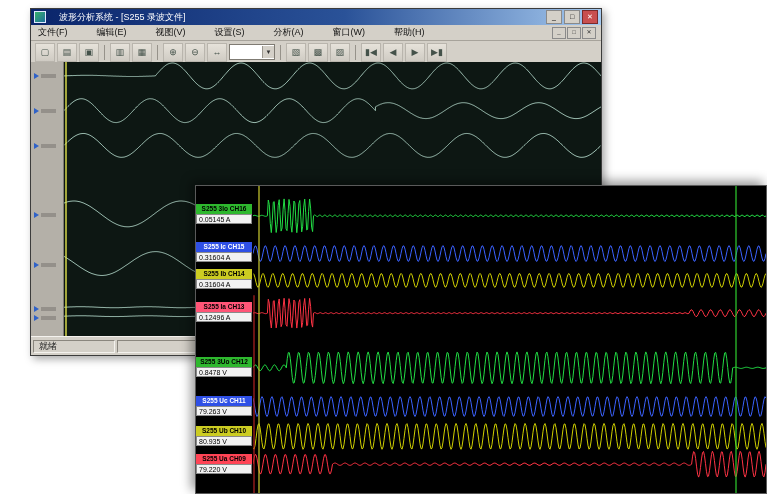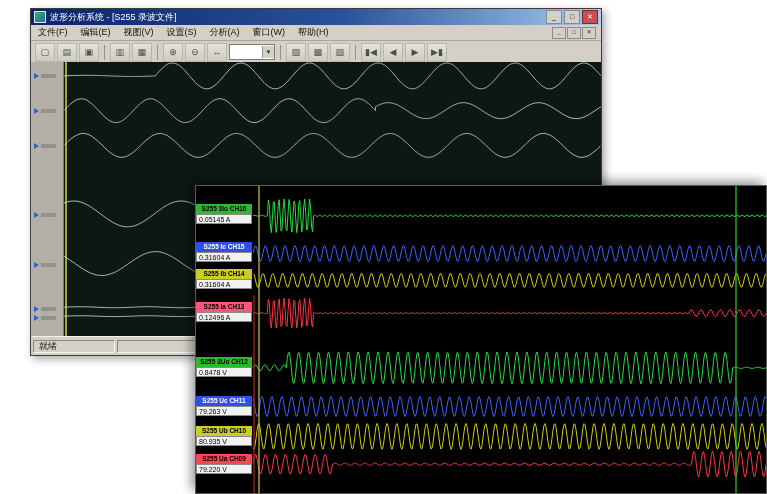--- a/index.html
+++ b/index.html
@@ -4,21 +4,21 @@
 <style>
   html,body{margin:0;padding:0;background:#ffffff;}
   .stage{position:relative;width:767px;height:494px;background:#ffffff;overflow:hidden;
          font-family:"Liberation Sans",sans-serif;}
   .window{position:absolute;box-sizing:border-box;}
 
   
   .back-window{left:30px;top:8px;width:572px;height:348px;background:#d4d0c8;
     border:1px solid #3c3c3c;box-shadow:3px 3px 8px rgba(0,0,0,.35);}
   .titlebar{height:16px;background:linear-gradient(90deg,#0a246a 0%,#2a5298 55%,#a6caf0 100%);
-    display:flex;align-items:center;gap:4px;padding:0 3px;color:#fff;font-size:9px;white-space:nowrap;overflow:hidden;}
+    display:flex;align-items:center;gap:13px;padding:0 3px;color:#fff;font-size:9px;white-space:nowrap;overflow:hidden;}
   .title-icon{width:10px;height:10px;background:linear-gradient(135deg,#38b06a,#1c6e9c);border:1px solid #dfe8ff;flex:0 0 auto;}
   .win-controls{margin-left:auto;display:flex;gap:2px;}
   .win-btn{width:14px;height:12px;background:#d4d0c8;border:1px solid #8a8a8a;color:#000;
     font-size:7px;line-height:11px;text-align:center;}
   .win-btn.close{background:#c94f4f;color:#fff;border-color:#7a2a2a;}
   .menubar{height:15px;display:flex;align-items:center;gap:9px;padding:0 5px;background:#d4d0c8;
     border-bottom:1px solid #a7a39b;font-size:9px;color:#111;}
   .menu-item{padding:0 2px;white-space:nowrap;}
   .mdi-controls{margin-left:auto;display:flex;gap:1px;}
   .mdi-btn{width:12px;height:10px;border:1px solid #8a8a8a;background:#d4d0c8;font-size:6px;line-height:9px;text-align:center;color:#333;}
@@ -64,21 +64,21 @@
     <div class="titlebar">
       <span class="title-icon"></span>
       <span>波形分析系统 - [S255 录波文件]</span>
       <span class="win-controls" id="back-win-buttons">
           <div class="win-btn">_</div>
           <div class="win-btn">□</div>
           <div class="win-btn close">✕</div>
         </span>
     </div>
     <div class="menubar">
-      <span id="menu-items" style="display:flex;gap:9px;align-items:center;">
+      <span id="menu-items" style="display:flex;gap:25px;align-items:center;">
           <span class="menu-item">文件(F)</span>
           <span class="menu-item">编辑(E)</span>
           <span class="menu-item">视图(V)</span>
           <span class="menu-item">设置(S)</span>
           <span class="menu-item">分析(A)</span>
           <span class="menu-item">窗口(W)</span>
           <span class="menu-item">帮助(H)</span>
         </span>
       <span class="mdi-controls" id="mdi-buttons">
           <div class="mdi-btn">_</div>

